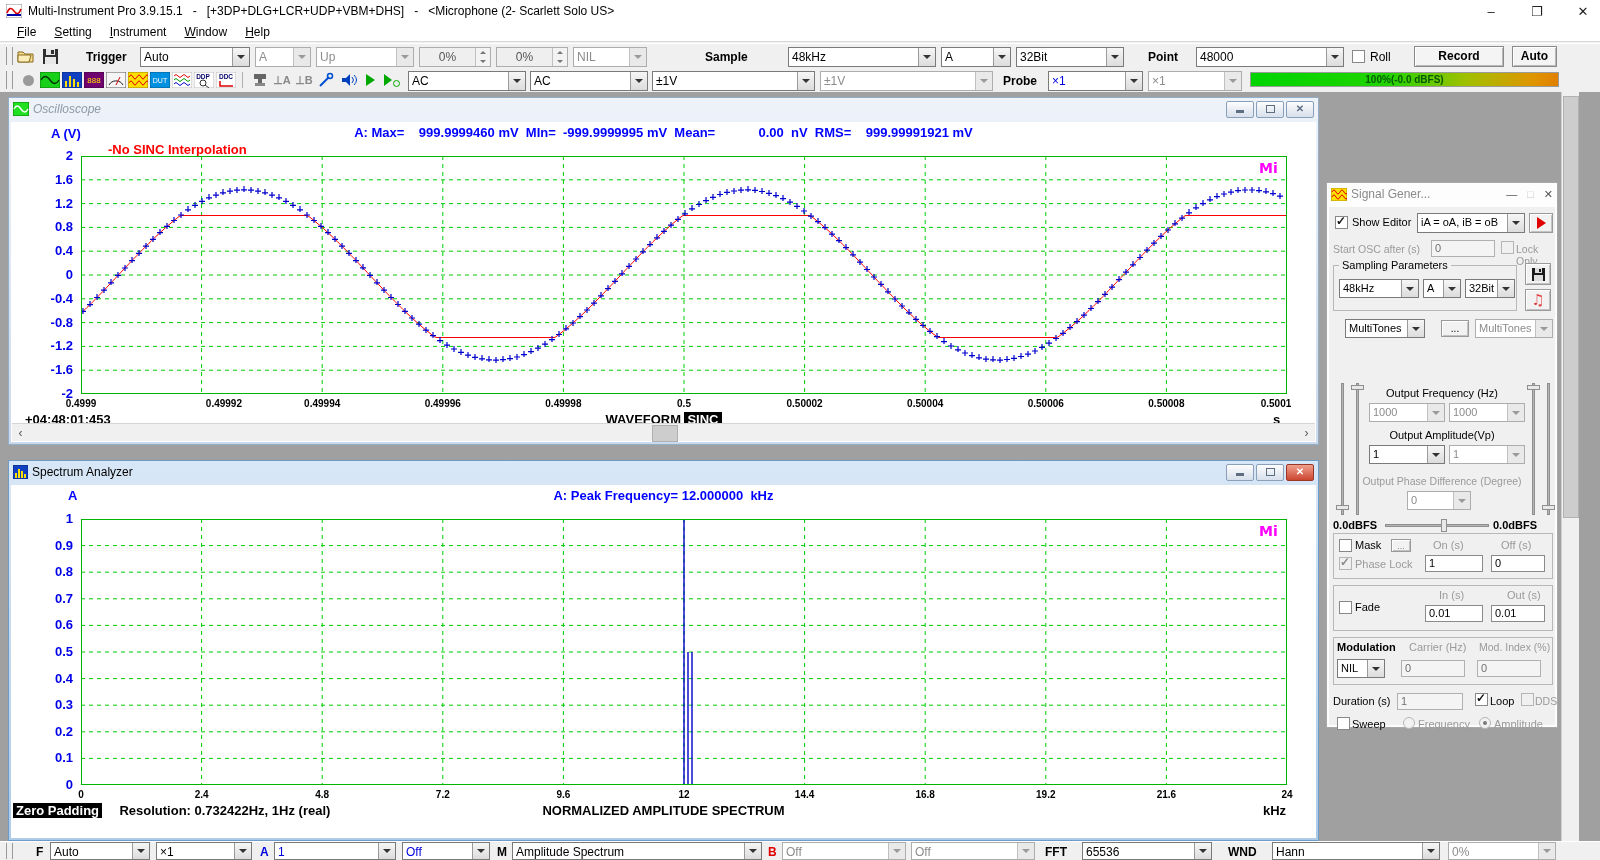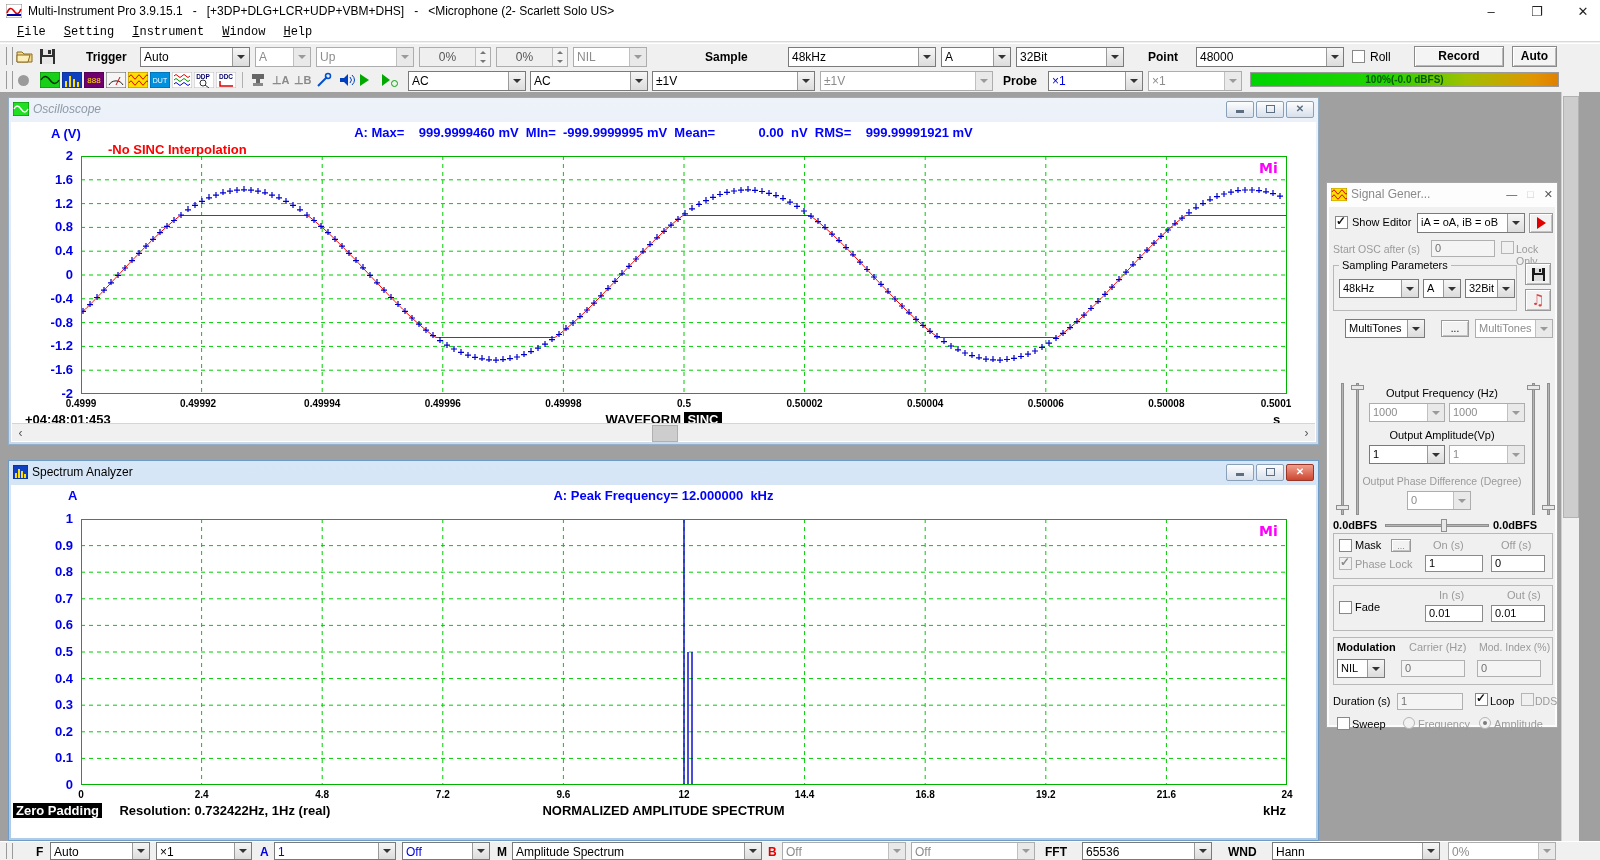--- a/index.html
+++ b/index.html
@@ -5,21 +5,21 @@
   html,body{margin:0;padding:0;}
   body{width:1600px;height:860px;position:relative;background:#f0f0f0;
        font-family:"Liberation Sans",sans-serif;font-size:12px;overflow:hidden;color:#000;}
   
   .apptitle{position:absolute;left:0;top:0;width:100%;height:22px;background:#fff;border-bottom:1px solid #e3e3e3;display:flex;align-items:center;}
   .apptitle .ttext{margin-left:6px;font-size:12px;white-space:pre;}
   .appbtns{position:absolute;right:8px;top:0;height:22px;display:flex;align-items:center;gap:28px;}
   .appbtns span{font-size:13px;color:#222;cursor:default;width:18px;text-align:center;}
   .appicon{width:16px;height:14px;margin-left:6px;}
   .menubar{position:absolute;left:0;top:22px;width:100%;height:20px;background:#fff;display:flex;align-items:center;padding-left:8px;box-sizing:border-box;border-bottom:1px solid #d9d9d9;}
-  .menubar .mitem{padding:0 9px;font-size:12px;font-family:Liberation Mono, monospace;}
+  .menubar .mitem{padding:0 9px;font-size:12px;}
   .menubar u{text-decoration:underline;}
   .tbar{position:absolute;left:0;width:100%;background:#f0f0f0;}
   #tb1{top:43px;height:25px;border-top:1px solid #fff;}
   #tb2{top:68px;height:24px;border-bottom:1px solid #cfcfcf;}
   #tbb{top:841px;height:19px;border-top:1px solid #fff;}
   .handle{position:absolute;top:3px;width:5px;height:18px;border-left:1px solid #9a9a9a;border-right:1px solid #9a9a9a;}
   .tlabel{position:absolute;top:6px;font-weight:bold;font-size:12px;}
   .combo{position:absolute;top:3px;height:20px;background:#fff;border:1px solid #7a7a7a;display:flex;box-sizing:border-box;}
   .combo .ctext{flex:1;padding:2px 3px;font-size:12px;white-space:nowrap;overflow:hidden;}
   .combo .arw{width:16px;background:linear-gradient(#f6f6f6,#dcdcdc);border-left:1px solid #9a9a9a;display:flex;align-items:center;justify-content:center;}
@@ -39,21 +39,21 @@
   .cb{width:13px;height:13px;background:#fff;border:1px solid #888;display:inline-block;box-sizing:border-box;position:relative;}
   .cb.ck:after{content:"✓";position:absolute;left:0px;top:-3px;font-size:12px;font-weight:bold;color:#111;}
   .cb.dis{background:#f0f0f0;border-color:#b5b5b5;}
   .cb.dis.ck:after{color:#8a8a8a;}
   .radio{width:12px;height:12px;border-radius:50%;background:#fff;border:1px solid #999;display:inline-block;box-sizing:border-box;position:relative;}
   .radio.sel:after{content:"";position:absolute;left:3px;top:3px;width:4px;height:4px;border-radius:50%;background:#7a7a7a;}
   .radio.dis{background:#f2f2f2;border-color:#b5b5b5;}
   .field{background:#fff;border:1px solid #8a8a8a;font-size:11px;padding:1px 3px;box-sizing:border-box;position:absolute;white-space:nowrap;overflow:hidden;}
   .field.dis{color:#707070;background:#f4f4f4;border-color:#b0b0b0;}
   
-  .tbicon{position:absolute;top:3px;width:20px;height:18px;display:flex;align-items:center;justify-content:flex-start;font-size:11px;}
+  .tbicon{position:absolute;top:3px;width:20px;height:18px;display:flex;align-items:center;justify-content:center;font-size:11px;}
   .tbsep{position:absolute;top:4px;width:1px;height:16px;background:#b0b0b0;}
   .ic-circle{width:11px;height:11px;border-radius:50%;background:#9a9a9a;display:inline-block;}
   .meter{position:absolute;top:4px;height:15px;border:1px solid #9a9a9a;background:linear-gradient(90deg,#00d400 0%,#22d400 45%,#a0c000 70%,#e09500 92%,#e08000 100%);text-align:center;font-size:10px;font-weight:bold;color:#045a04;line-height:14px;box-sizing:border-box;}
   
   .mdi{position:absolute;left:0;top:92px;width:1600px;height:749px;background:#a0a0a0;}
   .vscroll{position:absolute;left:1561px;top:92px;width:17px;height:749px;background:#f0f0f0;border-left:1px solid #d0d0d0;}
   .vscroll .thumb{position:absolute;left:1px;top:4px;width:14px;height:420px;background:#cdcdcd;border:1px solid #b2b2b2;}
   .win{position:absolute;box-sizing:border-box;}
   .win .wtb{height:22px;display:flex;align-items:center;padding:0 4px;}
   .win .wtitle{margin-left:4px;font-size:12px;}
@@ -408,21 +408,21 @@
         <span style="left: 22px; top: 121.2px;">0.4</span>
         <span style="left: 22px; top: 145px;">0</span>
         <span style="left: 22px; top: 168.8px;">-0.4</span>
         <span style="left: 22px; top: 192.6px;">-0.8</span>
         <span style="left: 22px; top: 216.4px;">-1.2</span>
         <span style="left: 22px; top: 240.2px;">-1.6</span>
         <span style="left: 22px; top: 264px;">-2</span>
       </div>
     <div class="xlabels" id="scope-xlabels">
         <span style="left: 35px; top: 276px;">0.4999</span>
-        <span style="left: 152px; top: 276px;">0.49992</span>
+        <span style="left: 161px; top: 276px; text-align: right;">0.49992</span>
         <span style="left: 276.2px; top: 276px;">0.49994</span>
         <span style="left: 396.8px; top: 276px;">0.49996</span>
         <span style="left: 517.4px; top: 276px;">0.49998</span>
         <span style="left: 638px; top: 276px;">0.5</span>
         <span style="left: 758.6px; top: 276px;">0.50002</span>
         <span style="left: 879.2px; top: 276px;">0.50004</span>
         <span style="left: 999.8px; top: 276px;">0.50006</span>
         <span style="left: 1120.4px; top: 276px;">0.50008</span>
         <span style="left: 1230px; top: 276px;">0.5001</span>
       </div>

